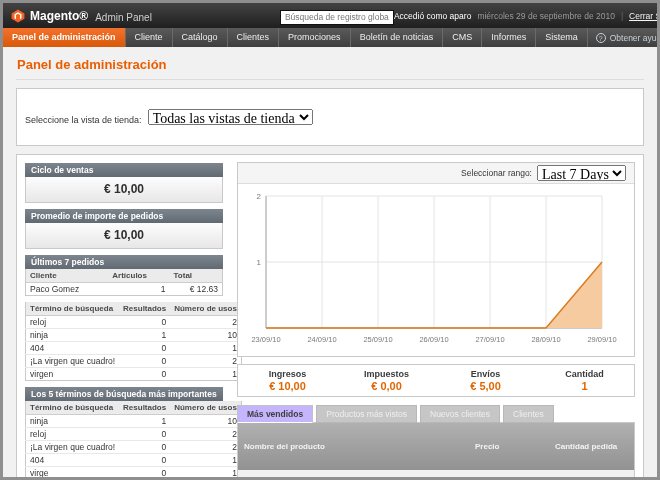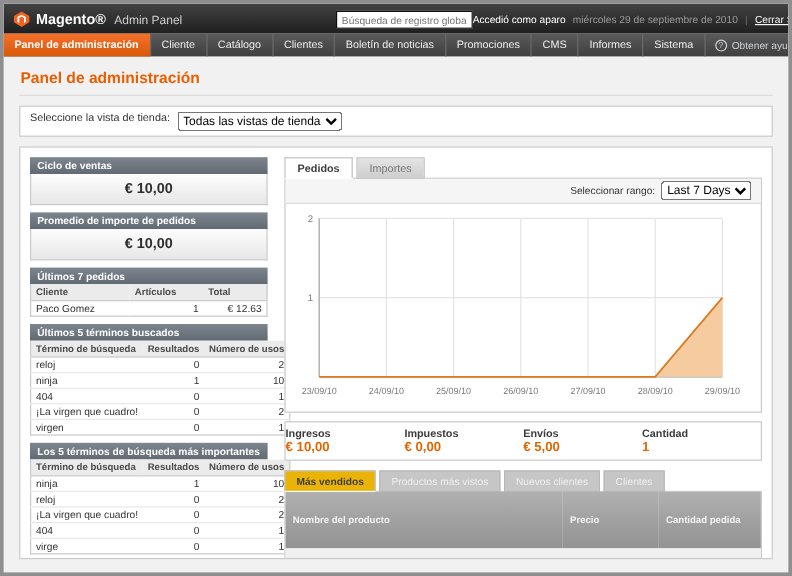--- a/index.html
+++ b/index.html
@@ -23,47 +23,47 @@
 
 .nav{height:19px;background:linear-gradient(#5a5a5a,#3f3f3f);display:flex;font-size:9px;color:#ededed}
 .nav-item{line-height:19px;padding:0 9px;border-right:1px solid #6a6a6a;cursor:pointer;white-space:nowrap}
 .nav-item.active{background:linear-gradient(#f4712c,#d85909);font-weight:bold;color:#fff}
 .nav-help{margin-left:auto;display:flex;align-items:center;gap:4px;padding:0 8px;color:#c9d2d9;font-size:8.5px;cursor:pointer;white-space:nowrap}
 .help-ico{width:10px;height:10px;border:1px solid #c9d2d9;border-radius:50%;font-size:7px;line-height:9px;text-align:center;flex:none}
 
 
 .content{padding:6px 13px}
 .page-title{color:#eb5e00;font-size:13px;font-weight:bold;padding:4px 1px 7px;border-bottom:1px solid #dcdcdc;margin-bottom:8px}
-.switcher{background:#fff;border:1px solid #c9c9c9;padding:4px 8px;font-size:9px;color:#333;display:flex;align-items:flex-start;gap:6px}
-select{font-size:10px;height:16px;font-family:Liberation Sans, sans-serif}
+.switcher{background:#fff;border:1px solid #c9c9c9;padding:20px 8px;font-size:9px;color:#333;display:flex;align-items:flex-end;gap:6px}
+select{font-size:14px;height:16px;font-family:Liberation Serif, serif}
 
 .dashboard{margin-top:8px;background:#fff;border:1px solid #c9c9c9;padding:8px;display:flex;gap:14px;height:344px;overflow:hidden}
 .col-left{width:198px;flex:none;display:flex;flex-direction:column;gap:6px}
 .box-head{background:linear-gradient(#7d868f,#616a72);color:#fff;font-weight:bold;font-size:8.5px;padding:2px 6px;white-space:nowrap;overflow:hidden}
 .value-box{border:1px solid #c9c9c9;border-top:none;background:linear-gradient(#fdfdfd,#e7e7e7);text-align:center;padding:5px 0 6px;font-weight:bold;font-size:12px;color:#2e2e2e}
 .mini-table{width:100%;border-collapse:collapse;border:1px solid #c9c9c9;border-top:none;font-size:8.5px;background:#fff}
 .mini-table th{background:#ebebeb;border-bottom:1px solid #cdcdcd;padding:2px 4px;text-align:left;font-size:8px;color:#4a4a4a;white-space:nowrap;font-weight:bold}
 .mini-table td{padding:1px 4px;border-bottom:1px solid #e8e8e8;color:#333;white-space:nowrap;overflow:hidden}
 .mini-table tr:last-child td{border-bottom:none}
 .num{text-align:right}
 
 .col-right{flex:1;min-width:0}
 .tabs{display:flex;gap:3px;position:relative;z-index:2}
 .tab{font-size:9px;padding:3px 10px;border:1px solid #c2c2c2;background:linear-gradient(#e4e4e4,#cecece);color:#757575;cursor:pointer}
 .tab.active{background:#fff;color:#3d3d3d;font-weight:bold;border-bottom-color:#fff}
 .chart-box{border:1px solid #c9c9c9;margin-top:-1px;background:#fff}
 .range{background:#f5f5f5;border-bottom:1px solid #ddd;padding:2px 8px;display:flex;justify-content:flex-end;align-items:center;gap:5px;font-size:8.5px;color:#333}
 .chart-wrap{padding:4px 4px 0}
 .stats{border:1px solid #c9c9c9;margin-top:7px;display:flex;padding:4px 0;background:#fff}
-.stat{flex:1;text-align:left}
+.stat{flex:1;text-align:center}
 .stat-label{font-size:9px;font-weight:bold;color:#3a3a3a}
 .stat-value{font-size:11px;font-weight:bold;color:#e26703;margin-top:1px}
 .btabs{display:flex;gap:3px;margin-top:8px;position:relative;z-index:2}
 .btab{font-size:8.5px;padding:3px 9px;border:1px solid #b8b8b8;background:#c6c6c6;color:#efefef;cursor:pointer;white-space:nowrap}
-.btab.active{background:#eab308;color:#3d3d3d;font-weight:bold;border-color:#c2c2c2;border-bottom-color:#fff}
+.btab.active{background:#c4b5fd;color:#3d3d3d;font-weight:bold;border-color:#c2c2c2;border-bottom-color:#fff}
 .ptable-box{border:1px solid #c9c9c9;margin-top:-1px;background:#fff}
 .ptable{width:100%;border-collapse:collapse;font-size:8.5px}
 .ptable th{background:linear-gradient(#b0b0b0,#929292);color:#f3f3f3;text-align:left;padding:19px 6px;font-size:8px;white-space:nowrap;font-weight:bold}
 .ptable .empty{height:40px;text-align:right;color:#3f3f3f;background:#f0f0f0;font-size:9px}
 svg text{font-family:"Liberation Sans",sans-serif}
 </style>
 </head>
 <body>
 
 <div class="page">
@@ -86,22 +86,22 @@
       <span class="hsep">|</span>
       <a class="logout">Cerrar Sesión</a>
     </div>
   </div>
 
   <div class="nav">
     <div class="nav-item active">Panel de administración</div>
     <div class="nav-item">Cliente</div>
     <div class="nav-item">Catálogo</div>
     <div class="nav-item">Clientes</div>
+    <div class="nav-item">Promociones</div>
     <div class="nav-item">Boletín de noticias</div>
-    <div class="nav-item">Promociones</div>
     <div class="nav-item">CMS</div>
     <div class="nav-item">Informes</div>
     <div class="nav-item">Sistema</div>
     <div class="nav-help">
       <span class="help-ico">?</span>
       <span>Obtener ayuda para esta página</span>
     </div>
   </div>
 
   <div class="content">
@@ -142,21 +142,20 @@
               <tr>
                 <td>Paco Gomez</td>
                 <td class="num">1</td>
                 <td class="num">€ 12.63</td>
               </tr>
             </tbody>
           </table>
         </div>
 
         <div>
-          <div class="box-head">Últimos 5 términos buscados</div>
           <table class="mini-table">
             <thead>
                 <tr>
               <th>Término de búsqueda</th>
               <th class="num">Resultados</th>
               <th class="num">Número de usos</th>
             </tr>
               </thead>
             <tbody>
               <tr>
@@ -223,24 +222,20 @@
                 <td>virge</td>
                 <td class="num">0</td>
                 <td class="num">1</td>
               </tr>
             </tbody>
           </table>
         </div>
       </div>
 
       <div class="col-right">
-        <div class="tabs">
-          <div class="tab active">Pedidos</div>
-          <div class="tab">Importes</div>
-        </div>
 
         <div class="chart-box">
           <div class="range">
             <span>Seleccionar rango:</span>
             <select>
               <option>Last 7 Days</option>
             </select>
           </div>
           <div class="chart-wrap">
             <svg id="orders-chart" width="380" height="164" viewBox="0 0 380 164">

